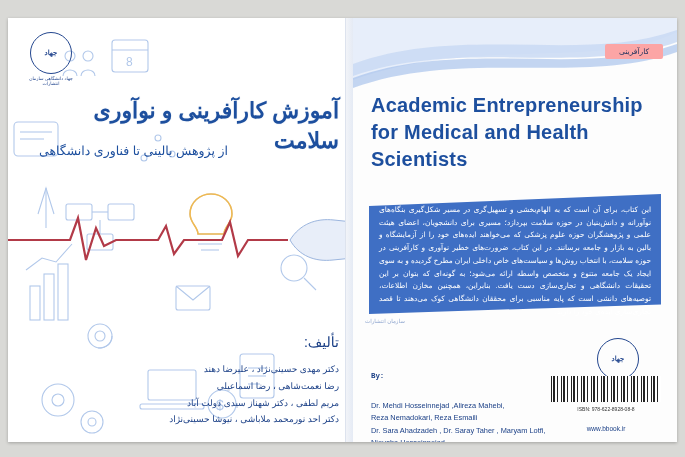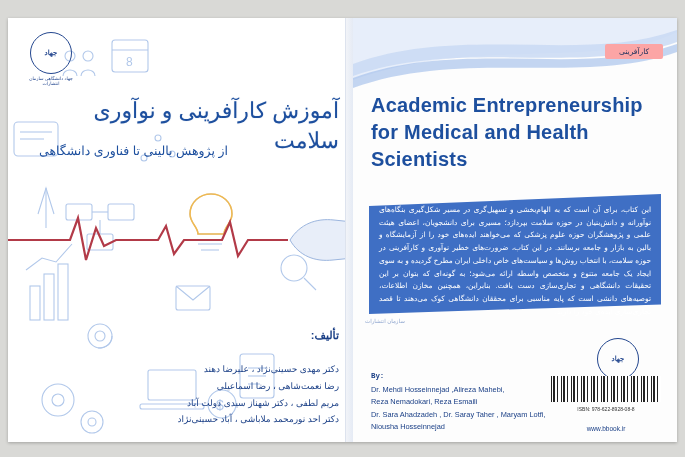--- a/index.html
+++ b/index.html
@@ -51,40 +51,40 @@
     color:#2b3c66;
     direction:rtl;
     white-space:nowrap;
   }
 
   
   .fa-title{
     position:absolute;right:14px;top:78px;width:300px;
     text-align:right;direction:rtl;
     color:#1d4f9e;
-    font-weight:normal;
+    font-weight:bold;
     font-size:22px;
     line-height:1.35;
     text-shadow:0 0 1px rgba(29,79,158,.3);
   }
   .fa-subtitle{
     position:absolute;right:14px;top:124px;width:300px;
     text-align:left;direction:rtl;
     color:#1d4f9e;
     font-size:12.5px;
     line-height:1.5;
   }
   .fa-authors{
     position:absolute;right:14px;bottom:14px;width:250px;
     text-align:right;direction:rtl;
     color:#1a3f86;
     font-size:9px;
     line-height:1.85;
   }
-  .fa-authors .lbl{font-weight:bold;font-size:11px;display:block;margin-bottom:16px;}
+  .fa-authors .lbl{font-weight:normal;font-size:14px;display:block;margin-bottom:6px;}
 
   
   .logo-jahad{
     position:absolute;left:14px;top:14px;width:58px;height:46px;
     color:#24478f;
   }
   .logo-jahad .circ{
     width:40px;height:40px;border-radius:50%;
     border:1.5px solid #24478f;
     display:flex;align-items:center;justify-content:center;
@@ -120,21 +120,21 @@
     clip-path:polygon(0 10%,100% 0,100% 92%,0 100%);
   }
   .panel-text{
     position:absolute;left:26px;top:186px;width:272px;height:104px;
     color:#ffffff;font-size:7.4px;line-height:1.72;direction:rtl;text-align:justify;
   }
   .en-authors{
     position:absolute;left:18px;top:352px;width:210px;
     color:#1a3f86;font-size:7.4px;line-height:1.65;
   }
-  .en-authors .lbl{display:block;font-weight:bold;margin-bottom:2px;font-family:Liberation Mono, monospace;}
+  .en-authors .lbl{display:block;font-weight:bold;margin-bottom:18px;font-family:Liberation Mono, monospace;}
   .pub-logo{
     position:absolute;right:16px;top:320px;width:86px;text-align:center;color:#24478f;
   }
   .pub-logo .circ{
     width:40px;height:40px;border-radius:50%;
     border:1.5px solid #24478f;margin:0 auto;
     display:flex;align-items:center;justify-content:center;
     font-size:7px;font-weight:bold;direction:rtl;
   }
   .pub-name{font-size:5px;margin-top:2px;direction:rtl;line-height:1.3;}
@@ -244,21 +244,21 @@
       </div>
 
       <div class="fa-title">آموزش کارآفرینی و نوآوری سلامت</div>
       <div class="fa-subtitle">از پژوهش بالینی تا فناوری دانشگاهی</div>
 
       <div class="fa-authors">
         <span class="lbl">تألیف:</span>
         <div>دکتر مهدی حسینی‌نژاد ، علیرضا دهند</div>
         <div>رضا نعمت‌شاهی ، رضا اسماعیلی</div>
         <div>مریم لطفی ، دکتر شهناز سیدی دولت آباد</div>
-        <div>دکتر احد نورمحمد ملاباشی ، آباد حسینی‌نژاد</div>
+        <div>دکتر احد نورمحمد ملاباشی ، نیوشا حسینی‌نژاد</div>
       </div>
     </div>
 
     <div class="spine">
       <div class="spine-text">آموزش کارآفرینی و نوآوری سلامت؛ از پژوهش بالینی تا فناوری دانشگاهی</div>
     </div>
 
     <div class="front-cover">
 
       <svg class="en-wave" viewBox="0 0 324 190" xmlns="http://www.w3.org/2000/svg">

